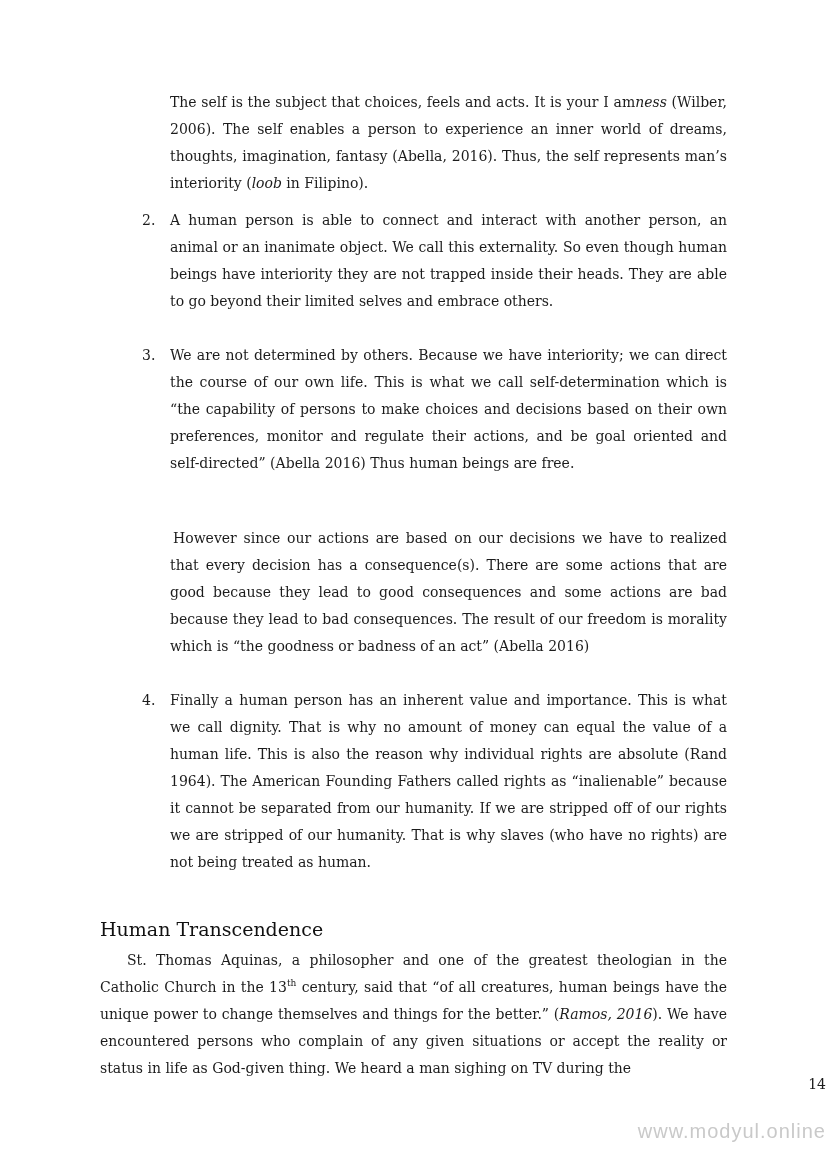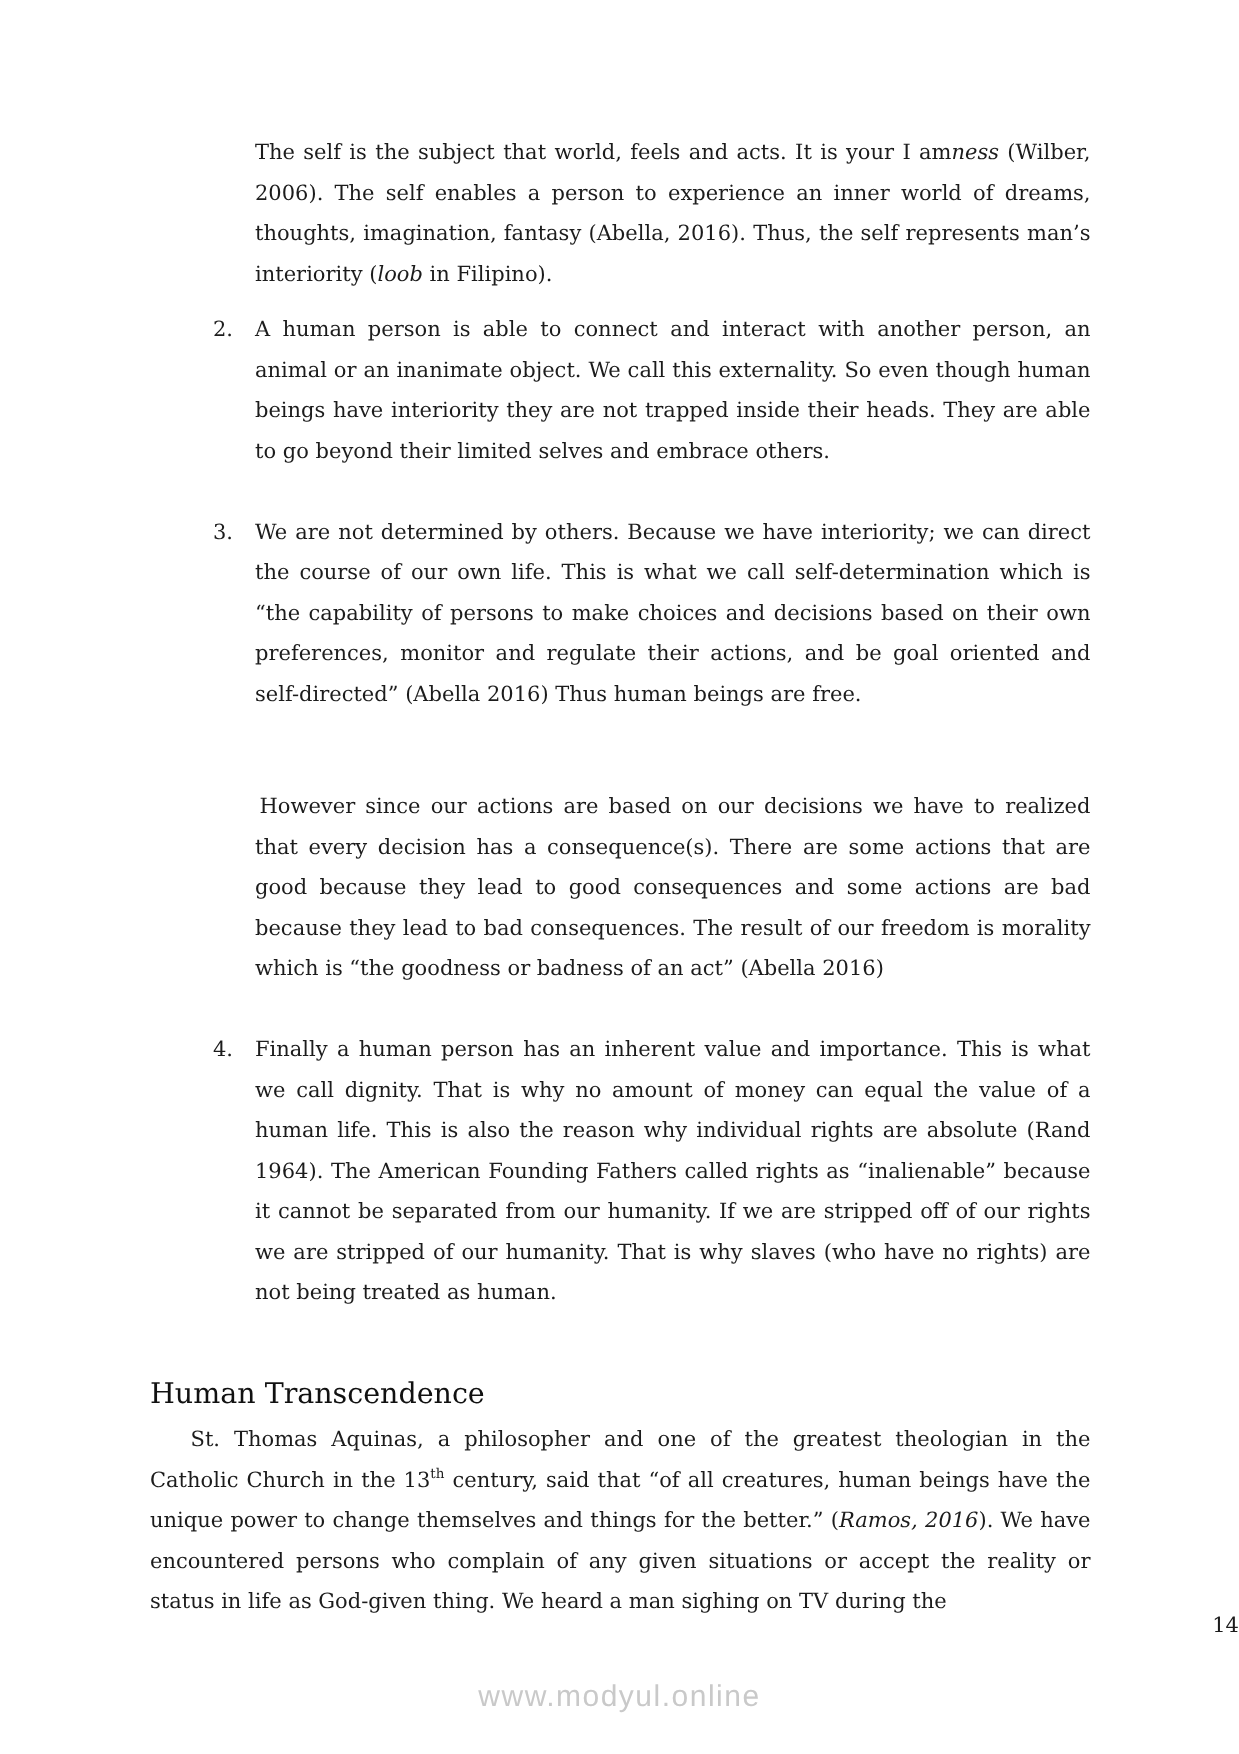--- a/index.html
+++ b/index.html
@@ -58,33 +58,33 @@
     width: 826px;
     text-align: right;
     font-size: 14px;
     color: #1c1c1c;
   }
   .watermark {
     position: absolute;
     top: 1120px;
     left: 0;
     width: 826px;
-    text-align: center;
+    text-align: right;
     font-size: 20px;
     letter-spacing: 1px;
     color: #c9c9c9;
     font-family: "Liberation Sans", "DejaVu Sans", sans-serif;
   }
 </style>
 </head>
 <body>
 
 <div class="content">
 
-  <p class="para indented"><span>The self is the subject that world, feels and acts. It is your I am</span><i>ness</i><span> (Wilber, 2006). The self enables a person to experience an inner world of dreams, thoughts, imagination, fantasy (Abella, 2016). Thus, the self represents man’s interiority (</span><i>loob</i><span> in Filipino).</span></p>
+  <p class="para indented"><span>The self is the subject that choices, feels and acts. It is your I am</span><i>ness</i><span> (Wilber, 2006). The self enables a person to experience an inner world of dreams, thoughts, imagination, fantasy (Abella, 2016). Thus, the self represents man’s interiority (</span><i>loob</i><span> in Filipino).</span></p>
 
   <div class="list-item item-2">
     <span class="num">2.</span>
     <p class="para indented">A human person is able to connect and interact with another person, an animal or an inanimate object. We call this externality. So even though human beings have interiority they are not trapped inside their heads. They are able to go beyond their limited selves and embrace others.</p>
   </div>
 
   <div class="list-item item-3">
     <span class="num">3.</span>
     <p class="para indented">We are not determined by others. Because we have interiority; we can direct the course of our own life. This is what we call self-determination which is “the capability of persons to make choices and decisions based on their own preferences, monitor and regulate their actions, and be goal oriented and self-directed” (Abella 2016) Thus human beings are free.</p>
     <p class="para indented continuation">However since our actions are based on our decisions we have to realized that every decision has a consequence(s). There are some actions that are good because they lead to good consequences and some actions are bad because they lead to bad consequences. The result of our freedom is morality which is “the goodness or badness of an act” (Abella 2016)</p>

